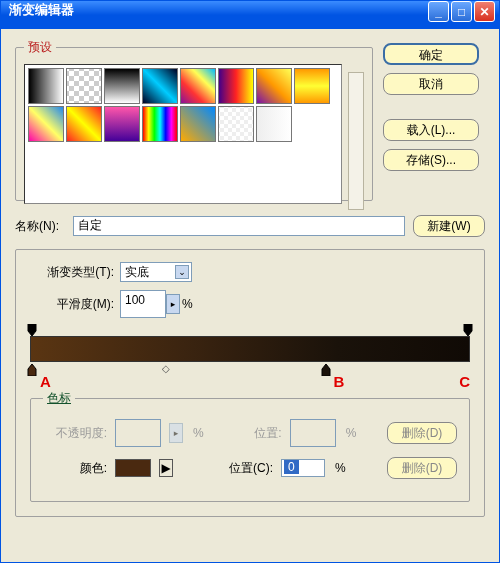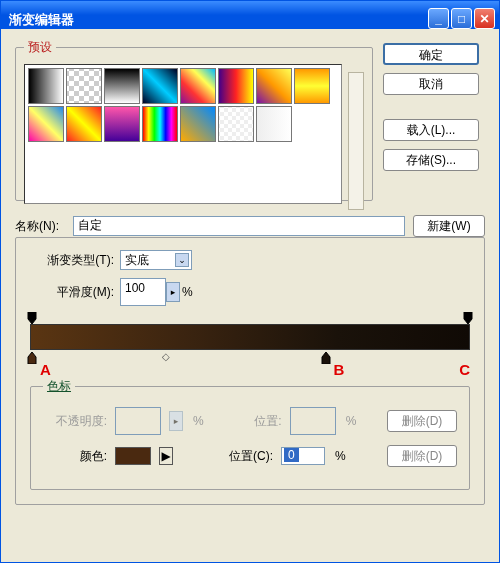--- a/index.html
+++ b/index.html
@@ -1,38 +1,38 @@
 <!DOCTYPE html>
 <html><head>
 <meta charset="utf-8">
 <style>
 * { margin:0; padding:0; box-sizing:border-box; font-family:"Microsoft YaHei",SimSun,sans-serif; font-size:12px; }
 body { background:#ECE9D8; }
 .window { width:500px; height:563px; background:#ECE9D8; border:1px solid #0054E3; position:relative; }
-.titlebar { height:28px; background:linear-gradient(to bottom,#3B8CFF 0%,#0054E3 50%,#0054E3 100%); display:flex; align-items:flex-end; padding:0 4px; color:#fff; font-weight:bold; }
+.titlebar { height:28px; background:linear-gradient(to bottom,#3B8CFF 0%,#0054E3 50%,#0054E3 100%); display:flex; align-items:flex-start; padding:0 4px; color:#fff; font-weight:bold; }
 .titlebar .title { flex:1; padding-left:4px; font-size:13px; }
 .winbtn { width:21px; height:21px; margin-left:2px; border:1px solid #fff; border-radius:3px; display:flex; align-items:center; justify-content:center; color:#fff; font-weight:bold; background:linear-gradient(#6AA8FF,#2A6DD8); cursor:pointer; }
 .winbtn.close { background:linear-gradient(#F08070,#D83020); }
 .content { padding:10px 14px; height:calc(100% - 28px); position:relative; }
 .presets-row { display:flex; gap:10px; }
 fieldset { border:1px solid #A0A0A0; border-radius:2px; padding:8px; position:relative; }
 legend { padding:0 4px; color:#b91c1c; }
 .presets-fs { width:358px; height:162px; }
 .preset-grid { width:318px; height:140px; border:1px inset #888; background:#fff; padding:3px; display:flex; flex-wrap:wrap; gap:2px; align-content:flex-start; }
 .swatch { width:36px; height:36px; border:1px solid #777; }
 .scrollbar { position:absolute; right:8px; top:16px; width:16px; height:138px; background:#F4F2E8; border:1px solid #B8B4A0; }
 .btns-col { display:flex; flex-direction:column; gap:8px; padding-top:4px; align-items:flex-start; }
-.btn { width:96px; height:22px; background:#ffffff; border:1px solid #888; border-radius:3px; box-shadow:inset 0 0 1px #fff; cursor:pointer; text-align:center; line-height:20px; }
+.btn { width:96px; height:22px; background:#fef9c3; border:1px solid #888; border-radius:8px; box-shadow:inset 0 0 1px #fff; cursor:pointer; text-align:center; line-height:20px; }
 .btn.primary { border:2px solid #3B6EA5; }
 .btn.disabled { color:#888; }
 .name-row { display:flex; align-items:center; gap:8px; margin-top:14px; }
 .name-row label { width:50px; }
 .text-input { height:20px; border:1px solid #7F9DB9; background:#fff; padding:0 4px; }
 .name-input { flex:1; }
-.grad-fieldset { padding:12px 14px 14px; }
+.grad-fieldset { margin-top:12px; padding:12px 14px 14px; }
 .form-row { display:flex; align-items:center; margin-bottom:8px; }
 .form-row label { width:84px; text-align:right; margin-right:6px; }
 .select { width:72px; height:20px; border:1px solid #7F9DB9; background:#fff; display:flex; align-items:center; padding:8px 4px; position:relative; }
 .select .arrow { position:absolute; right:2px; top:2px; width:14px; height:14px; background:#C8D8F0; border:1px solid #7F9DB9; display:flex; align-items:center; justify-content:center; font-size:9px; }
 .numfield { width:46px; height:28px; border:1px solid #7F9DB9; background:#fff; padding:0 4px; line-height:18px; }
 .numarrow { width:14px; height:20px; background:#C8D8F0; border:1px solid #7F9DB9; display:flex; align-items:center; justify-content:center; font-size:9px; }
 .grad-bar-wrap { margin:8px 0 4px; position:relative; height:48px; }
 .opacity-stop { position:absolute; top:-2px; width:12px; height:12px; }
 .opacity-stop svg { display:block; }
 .grad-bar { position:absolute; left:0; right:0; top:10px; height:26px; border:1px solid #333; background:linear-gradient(to right,#5A3512 0%,#3B2410 35%,#1A120A 70%,#100A05 100%); }

